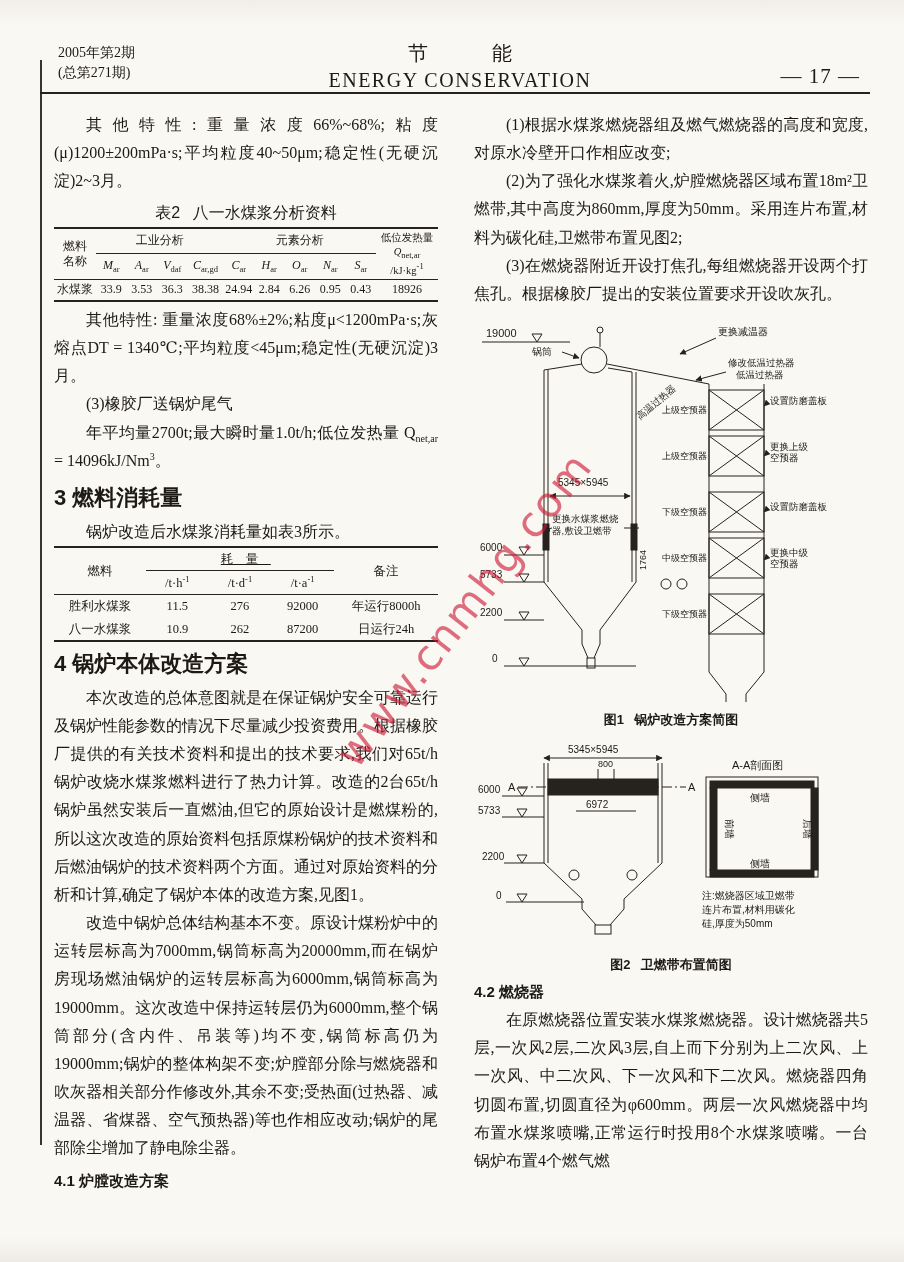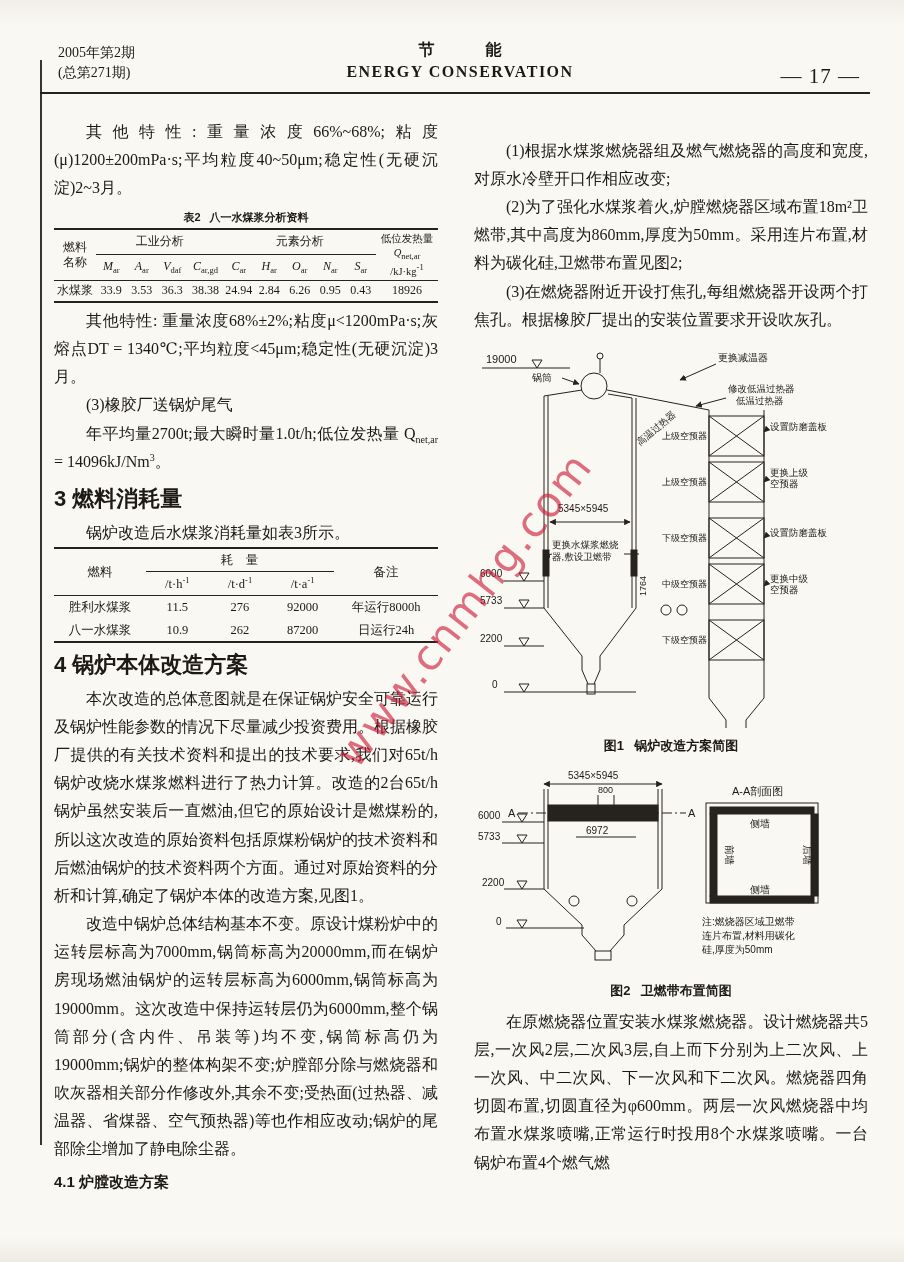--- a/index.html
+++ b/index.html
@@ -10,46 +10,46 @@
     font-family:"Liberation Serif","DejaVu Serif",serif;
     color:#1d1a16;
   }
   .page { position:absolute; inset:0; background:linear-gradient(180deg,#f1eee7 0%,#faf8f3 2%,#faf8f3 98%,#eeebe4 100%); }
   .scan-line { position:absolute; left:40px; top:60px; width:2px; height:1085px; background:#141210; opacity:.85; }
 
   
   .header { position:absolute; top:40px; left:54px; right:38px; height:50px; }
   .issue { position:absolute; left:4px; top:3px; font-size:14px; line-height:1.4; }
   .journal { position:absolute; left:0; right:0; top:0; text-align:center; }
-  .journal-cn { font-size:16px; letter-spacing:3.2em; padding-left:3.2em;font-weight:bold; }
-  .journal-en { font-size:16px; letter-spacing:1.5px; margin-top:2px;font-weight:bold; }
+  .journal-cn { font-size:20px; letter-spacing:3.2em; padding-left:3.2em; }
+  .journal-en { font-size:20px; letter-spacing:1.5px; margin-top:2px; }
   .pageno { position:absolute; right:6px; top:24px; font-size:21px; letter-spacing:1px; }
   .header-rule { position:absolute; top:92px; left:40px; right:34px; height:2px; background:#26221d; }
 
   
-  .columns { position:absolute; top:118px; left:54px; width:814px; display:flex; gap:36px;align-items:center; }
+  .columns { position:absolute; top:111px; left:54px; width:814px; display:flex; gap:36px; }
   .col { width:397px; }
 
   p.body { font-size:16px; line-height:1.76; text-align:justify; text-indent:2em; }
   .h1 { font-family:"Liberation Sans","DejaVu Sans",sans-serif; font-weight:bold; font-size:22px; margin:7px 0 5px; }
   .h2 { font-family:"Liberation Sans","DejaVu Sans",sans-serif; font-weight:bold; font-size:15px; margin:9px 0 4px; }
   sub.ss, sup.ss { font-size:10px; }
   .it { font-style:italic; }
 
   
-  .tbl-caption { text-align:center; font-family:"Liberation Sans","DejaVu Sans",sans-serif; font-weight:bold; font-size:11px; margin:8px 0 3px; }
+  .tbl-caption { text-align:center; font-family:"Liberation Sans","DejaVu Sans",sans-serif; font-weight:normal; font-size:16px; margin:8px 0 3px; }
   .tbl-caption .cap-label { margin-right:.8em; }
   table { width:100%; border-collapse:collapse; table-layout:fixed; }
   td { text-align:center; vertical-align:middle; padding:2px 1px; font-size:12px; line-height:1.3; }
   td sub { font-size:8.5px; } td sup { font-size:8.5px; }
   .t2 { border-top:2px solid #26221d; border-bottom:2px solid #26221d; margin-bottom:4px; }
   .t2 .grp-h { border-bottom:1px solid #26221d; }
   .t2 tr.data td { border-top:1px solid #26221d; }
   .t3 { border-top:2px solid #26221d; border-bottom:2px solid #26221d; margin-bottom:6px; }
-  .t3 .grp-h { border-bottom:1px solid #26221d; letter-spacing:1em; padding-left:1em; }
+  .t3 .grp-h { border-bottom:1px solid #26221d; letter-spacing:1em; padding-left:1em;text-decoration:underline; }
   .t3 tr.r1 td { border-top:1px solid #26221d; }
   .t3 td { font-size:12.5px; padding:3px 1px; }
 
   
   .figure { margin-top:12px; }
   .figure svg { display:block; margin:0 auto; }
   .fig-caption { text-align:center; font-family:"Liberation Sans","DejaVu Sans",sans-serif; font-weight:bold; font-size:13px; margin:3px 0 8px; }
   .fig-caption .cap-label { margin-right:.8em; }
   svg text { font-family:"Liberation Sans","DejaVu Sans",sans-serif; fill:#1d1a16; stroke:none; }
 
@@ -378,16 +378,17 @@
             <text x="228" y="158">注:燃烧器区域卫燃带</text>
             <text x="228" y="172">连片布置,材料用碳化</text>
             <text x="228" y="186">硅,厚度为50mm</text>
           </g>
         </svg>
         <div class="fig-caption">
           <span class="cap-label">图2</span><span>卫燃带布置简图</span>
         </div>
       </div>
 
+      <div class="h2">4.2 燃烧器</div>
       <p class="body">在原燃烧器位置安装水煤浆燃烧器。设计燃烧器共5层,一次风2层,二次风3层,自上而下分别为上二次风、上一次风、中二次风、下一次风和下二次风。燃烧器四角切圆布置,切圆直径为φ600mm。两层一次风燃烧器中均布置水煤浆喷嘴,正常运行时投用8个水煤浆喷嘴。一台锅炉布置4个燃气燃</p>
     </div>
   </div>
 </div>
 
 </body></html>

